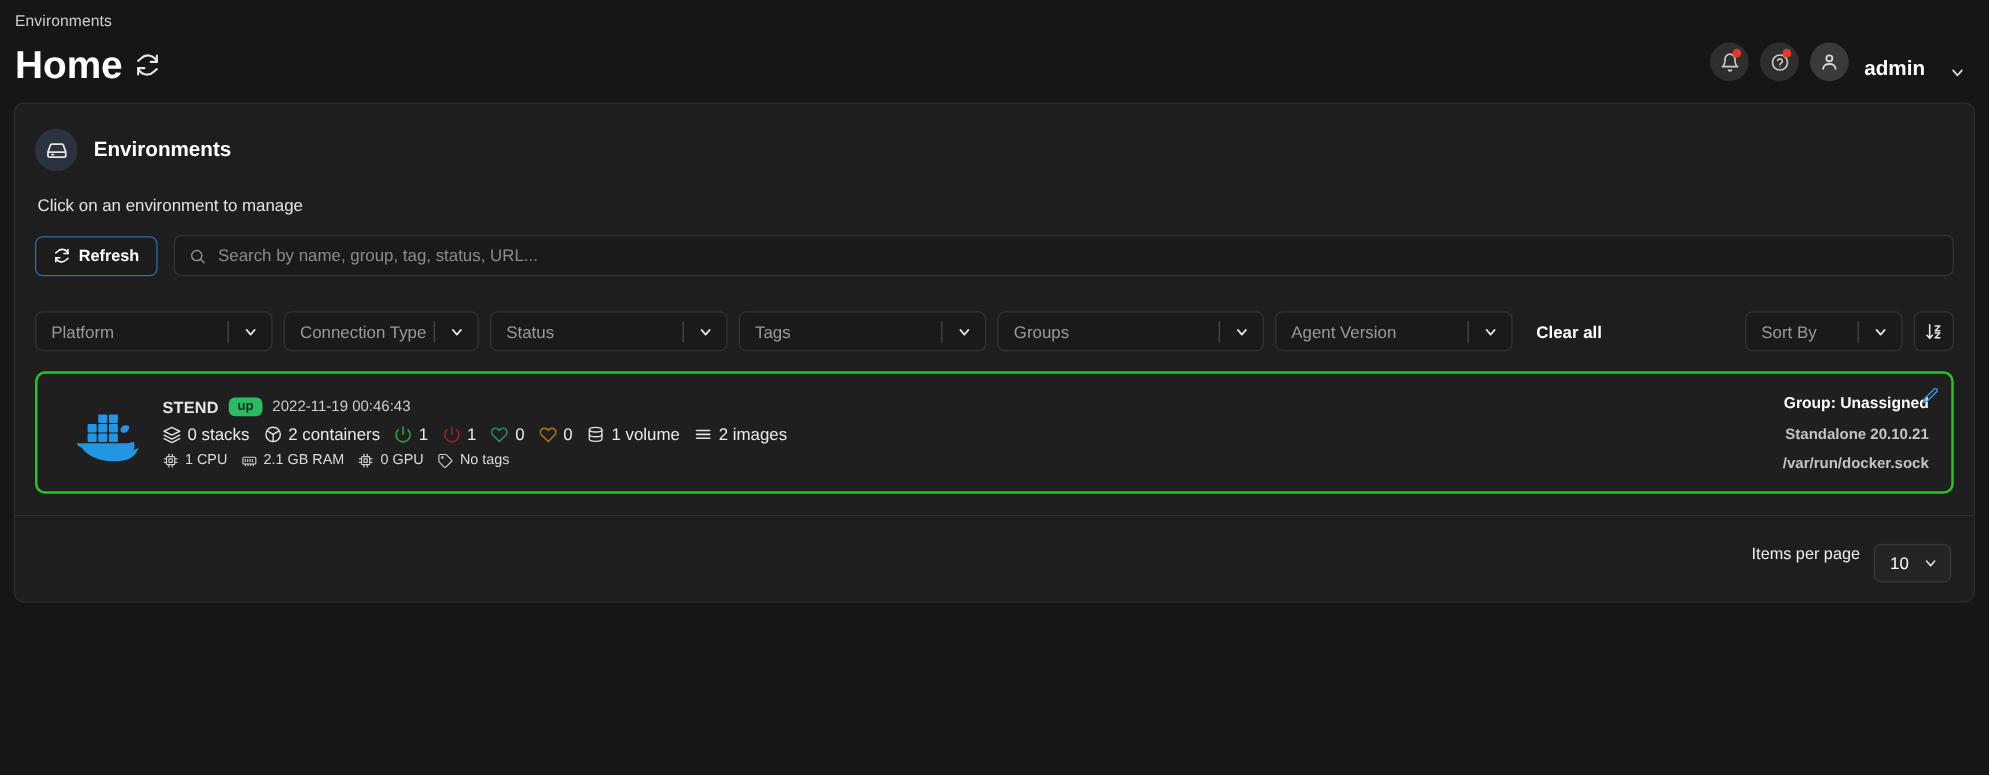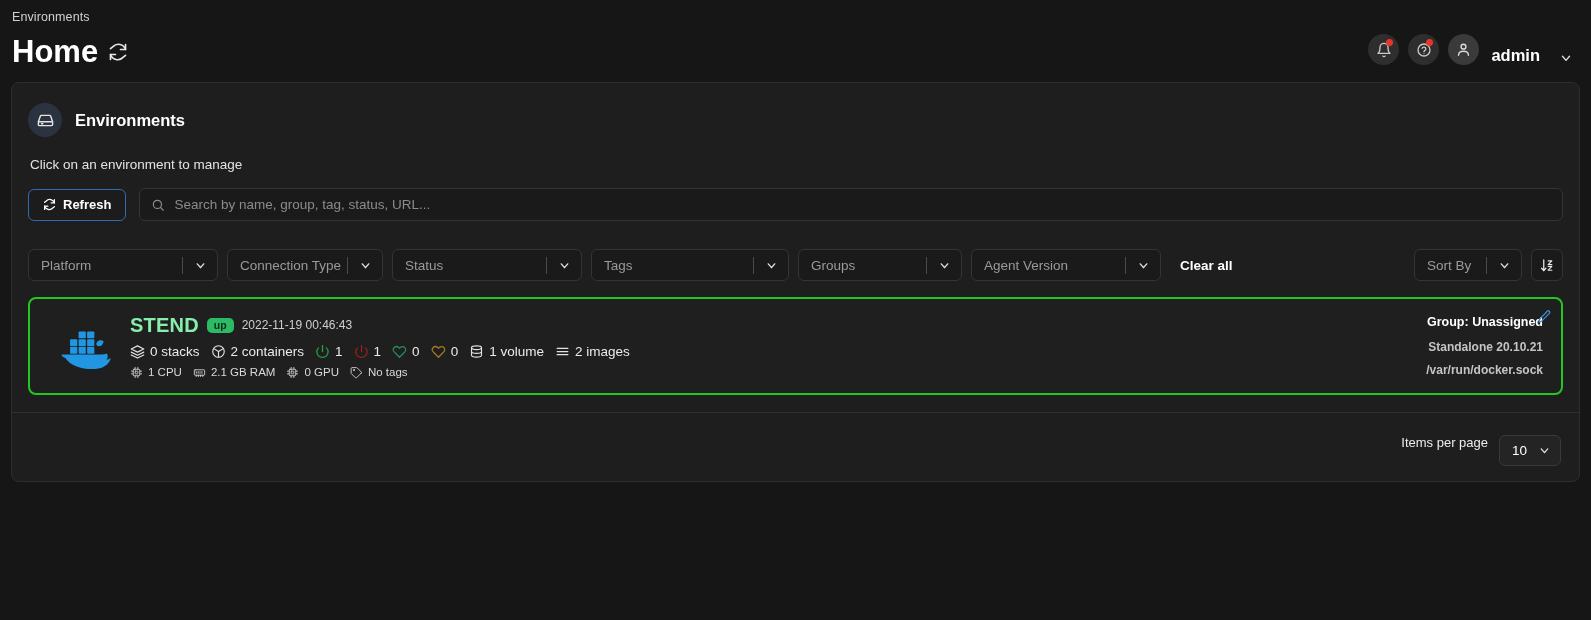--- a/index.html
+++ b/index.html
@@ -208,33 +208,33 @@
     align-items: center;
     justify-content: center;
     color: #e2e2e2;
   }
   .sel .chev svg { width: 13px; height: 13px; }
 
   .sel-platform   { width: 190px; }
   .sel-connection { width: 156px; }
   .sel-status     { width: 190px; }
   .sel-tags       { width: 198px; }
-  .sel-groups     { width: 164px; }
+  .sel-groups     { width: 213px; }
   .sel-agent      { width: 190px; }
 
   .clear-all {
     font-size: 13.5px;
     font-weight: 700;
     color: #ffffff;
     margin-left: 10px;
     cursor: pointer;
     white-space: nowrap;
   }
   .spacer { flex: 1; }
-  .sel-sort { width: 108px; }
+  .sel-sort { width: 126px; }
   .sort-dir-btn {
     width: 32px; height: 32px;
     border: 1px solid #343434;
     border-radius: 6px;
     background: #1a1a1a;
     display: flex; align-items: center; justify-content: center;
     color: #e8e8e8;
     cursor: pointer;
   }
   .sort-dir-btn svg { width: 15px; height: 15px; }
@@ -262,23 +262,23 @@
   .whale svg { width: 62px; height: 46px; }
 
   .env-info { flex: 1; min-width: 0; }
   .env-line1 {
     display: flex;
     align-items: center;
     gap: 8px;
     margin-bottom: 7px;
   }
   .env-name {
-    font-size: 20px;
+    font-size: 13px;
     font-weight: 700;
-    color: #86efac;
+    color: #e5e5e5;
     letter-spacing: .2px;
     text-align: right;
   }
   .badge-up {
     background: #2bbb64;
     color: #0f2a18;
     font-size: 10.5px;
     font-weight: 700;
     border-radius: 5px;
     padding: 2px 7px 2.5px;

